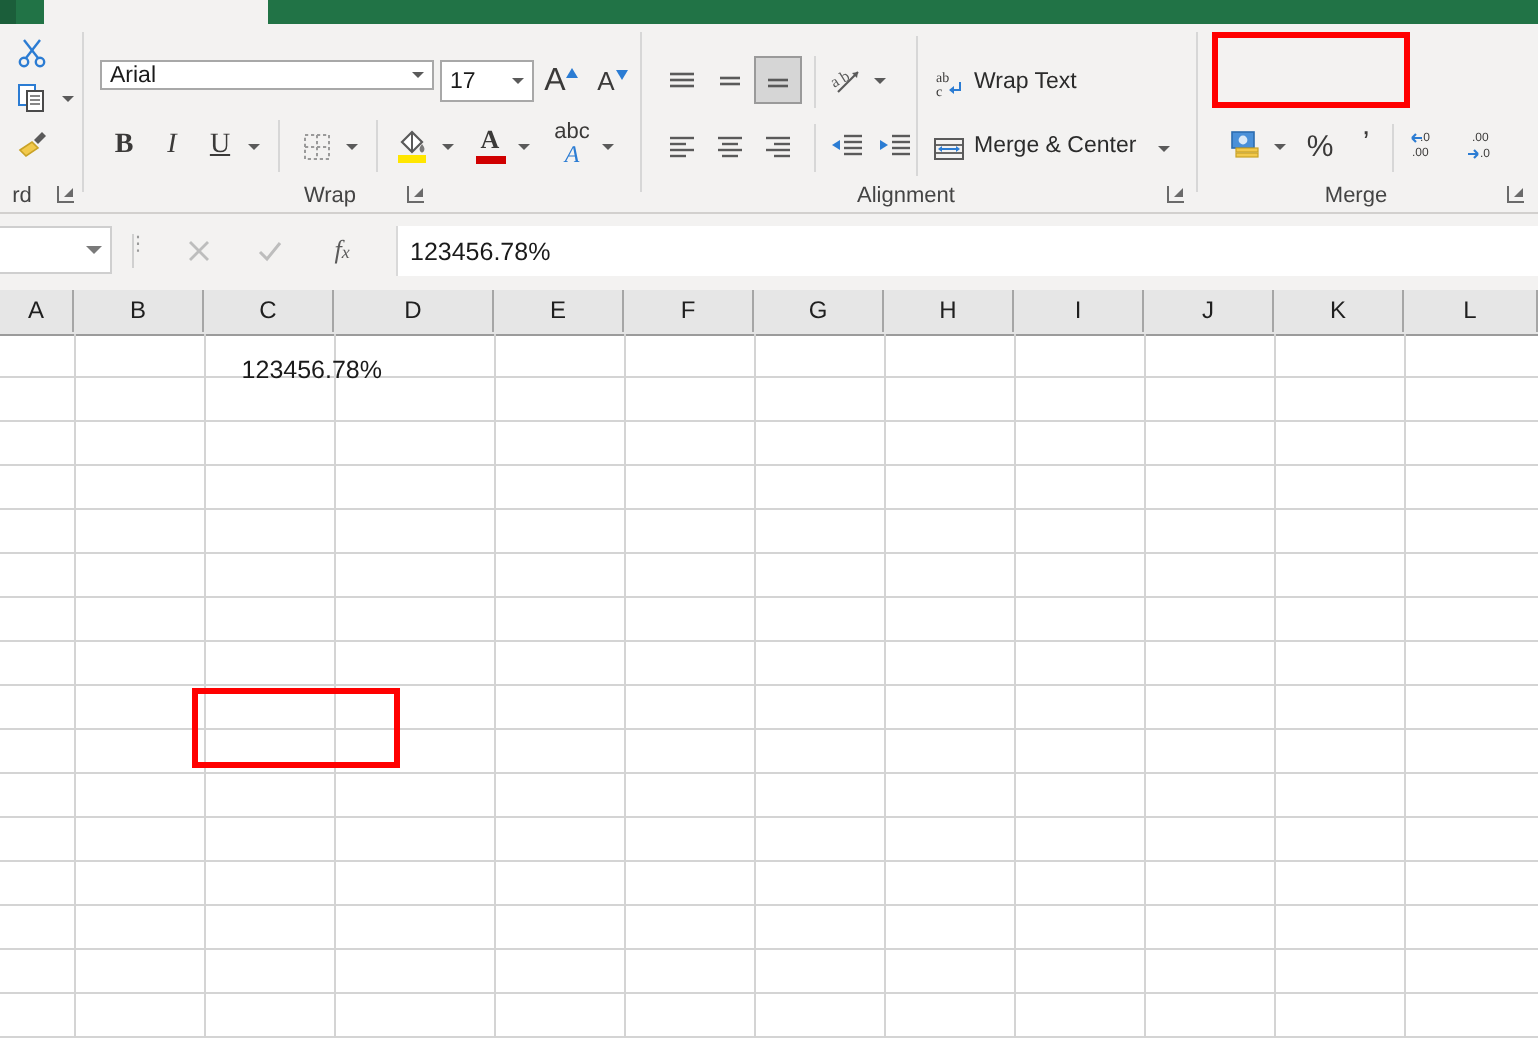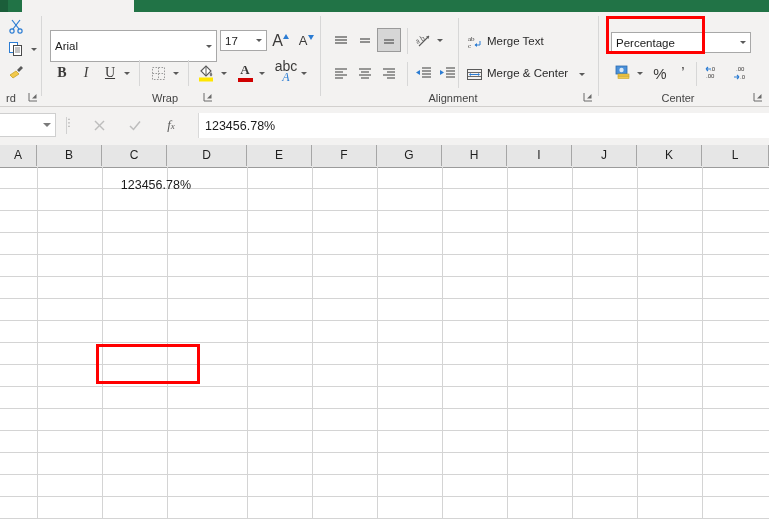--- a/index.html
+++ b/index.html
@@ -163,21 +163,21 @@
     </div>
     <div class="grp-label" style="left:-4px;width:30px;">rd</div>
     <div class="launcher" style="left:28px;">
       <svg width="11" height="11" viewBox="0 0 11 11">
         <path d="M1 1 L1 9 L9 9" fill="none" stroke="#6a6a6a" stroke-width="1"></path>
         <path d="M8.5 2 L8.5 6.5 L4 6.5 Z" fill="#6a6a6a"></path>
       </svg>
     </div>
     <div class="grp-sep" style="left:41px;"></div>
 
-    <div class="combo" style="left:50px;top:18px;width:167px;height:32px;">
+    <div class="combo" style="left:50px;top:18px;width:167px;height:15px;">
       <span class="txt">Arial</span>
       <span class="arrow">
           <span class="caret"></span>
         </span>
     </div>
     <div class="combo" style="left:220px;top:18px;width:47px;height:21px;">
       <span class="txt">17</span>
       <span class="arrow">
           <span class="caret"></span>
         </span>
@@ -231,21 +231,21 @@
       <span class="caret"></span>
     </div>
     <div class="btn" style="left:234px;top:48px;width:22px;height:25px;flex-direction:column;">
       <span style="font-size:13px;font-weight:bold;line-height:14px;font-family:'Liberation Serif',serif;">A</span>
       <span style="display:block;width:15px;height:4px;background:#d00000;margin-top:1px;"></span>
     </div>
     <div class="btn" style="left:256px;top:50px;width:12px;height:22px;">
       <span class="caret"></span>
     </div>
     <div class="btn" style="left:274px;top:48px;width:24px;height:25px;flex-direction:column;">
-      <span style="font-size:14px;line-height:9px;color:#3b3a39;">abc</span>
+      <span style="font-size:11px;line-height:9px;color:#3b3a39;">abc</span>
       <span style="font-size:12px;line-height:12px;color:#2b7cd3;font-style:italic;font-family:'Liberation Serif',serif;">A</span>
     </div>
     <div class="btn" style="left:298px;top:50px;width:12px;height:22px;">
       <span class="caret"></span>
     </div>
     <div class="grp-label" style="left:130px;width:70px;">Wrap</div>
     <div class="launcher" style="left:203px;">
       <svg width="11" height="11" viewBox="0 0 11 11">
         <path d="M1 1 L1 9 L9 9" fill="none" stroke="#6a6a6a" stroke-width="1"></path>
         <path d="M8.5 2 L8.5 6.5 L4 6.5 Z" fill="#6a6a6a"></path>
@@ -331,21 +331,21 @@
     <div class="grp-sep" style="left:458px;top:6px;height:70px;"></div>
 
     <div class="btn" style="left:464px;top:20px;width:20px;height:20px;">
       <svg width="17" height="16" viewBox="0 0 17 16">
         <text x="2" y="7" font-size="7" fill="#3b3a39" font-family="Liberation Serif, serif">ab</text>
         <text x="2" y="14" font-size="7" fill="#3b3a39" font-family="Liberation Serif, serif">c</text>
         <path d="M9 11 L14 11 L14 7" fill="none" stroke="#2b7cd3" stroke-width="1"></path>
         <path d="M11 9 L8.5 11 L11 13 Z" fill="#2b7cd3"></path>
       </svg>
     </div>
-    <div class="lbl-text" style="left:487px;top:23px;">Merge Text</div>
+    <div class="lbl-text" style="left:487px;top:23px;">Wrap Text</div>
 
     <div class="btn" style="left:464px;top:52px;width:20px;height:20px;">
       <svg width="17" height="15" viewBox="0 0 17 15">
         <rect x="1.5" y="2.5" width="14" height="10" fill="none" stroke="#5a5a5a" stroke-width="1"></rect>
         <line x1="1.5" y1="5.5" x2="15.5" y2="5.5" stroke="#5a5a5a" stroke-width="0.9"></line>
         <line x1="1.5" y1="9.5" x2="15.5" y2="9.5" stroke="#5a5a5a" stroke-width="0.9"></line>
         <line x1="5" y1="7.5" x2="12" y2="7.5" stroke="#2b7cd3" stroke-width="1"></line>
         <path d="M5 6 L3 7.5 L5 9 Z" fill="#2b7cd3"></path>
         <path d="M12 6 L14 7.5 L12 9 Z" fill="#2b7cd3"></path>
       </svg>
@@ -357,26 +357,20 @@
 
     <div class="grp-label" style="left:410px;width:86px;">Alignment</div>
     <div class="launcher" style="left:583px;">
       <svg width="11" height="11" viewBox="0 0 11 11">
         <path d="M1 1 L1 9 L9 9" fill="none" stroke="#6a6a6a" stroke-width="1"></path>
         <path d="M8.5 2 L8.5 6.5 L4 6.5 Z" fill="#6a6a6a"></path>
       </svg>
     </div>
     <div class="grp-sep" style="left:598px;"></div>
 
-    <div class="combo" style="left:611px;top:20px;width:140px;height:21px;">
-      <span class="txt">Percentage</span>
-      <span class="arrow">
-          <span class="caret"></span>
-        </span>
-    </div>
 
     <div class="btn" style="left:611px;top:50px;width:24px;height:22px;">
       <svg width="18" height="16" viewBox="0 0 18 16">
         <rect x="2" y="1" width="11" height="8" fill="#4a90d9" stroke="#2b6cb0" stroke-width="0.8"></rect>
         <circle cx="7.5" cy="5" r="2.2" fill="#d9e8f7"></circle>
         <rect x="4" y="9" width="11" height="2" fill="#f2c94c" stroke="#c9a227" stroke-width="0.6"></rect>
         <rect x="4" y="11.5" width="11" height="2" fill="#f2c94c" stroke="#c9a227" stroke-width="0.6"></rect>
       </svg>
     </div>
     <div class="btn" style="left:634px;top:50px;width:12px;height:22px;">
@@ -397,21 +391,21 @@
       </svg>
     </div>
     <div class="btn" style="left:730px;top:50px;width:26px;height:22px;">
       <svg width="22" height="16" viewBox="0 0 22 16">
         <text x="4" y="5.5" font-size="6" fill="#3b3a39" font-family="Liberation Sans, sans-serif">.00</text>
         <path d="M2 12 L7 12 M7 12 L5 10 M7 12 L5 14" stroke="#2b7cd3" stroke-width="1.1" fill="none"></path>
         <text x="8" y="13.5" font-size="6" fill="#3b3a39" font-family="Liberation Sans, sans-serif">.0</text>
       </svg>
     </div>
 
-    <div class="grp-label" style="left:638px;width:80px;">Center</div>
+    <div class="grp-label" style="left:638px;width:80px;">Merge</div>
     <div class="launcher" style="left:753px;">
       <svg width="11" height="11" viewBox="0 0 11 11">
         <path d="M1 1 L1 9 L9 9" fill="none" stroke="#6a6a6a" stroke-width="1"></path>
         <path d="M8.5 2 L8.5 6.5 L4 6.5 Z" fill="#6a6a6a"></path>
       </svg>
     </div>
   </div>
 
   <div class="fbar">
     <div class="namebox">

